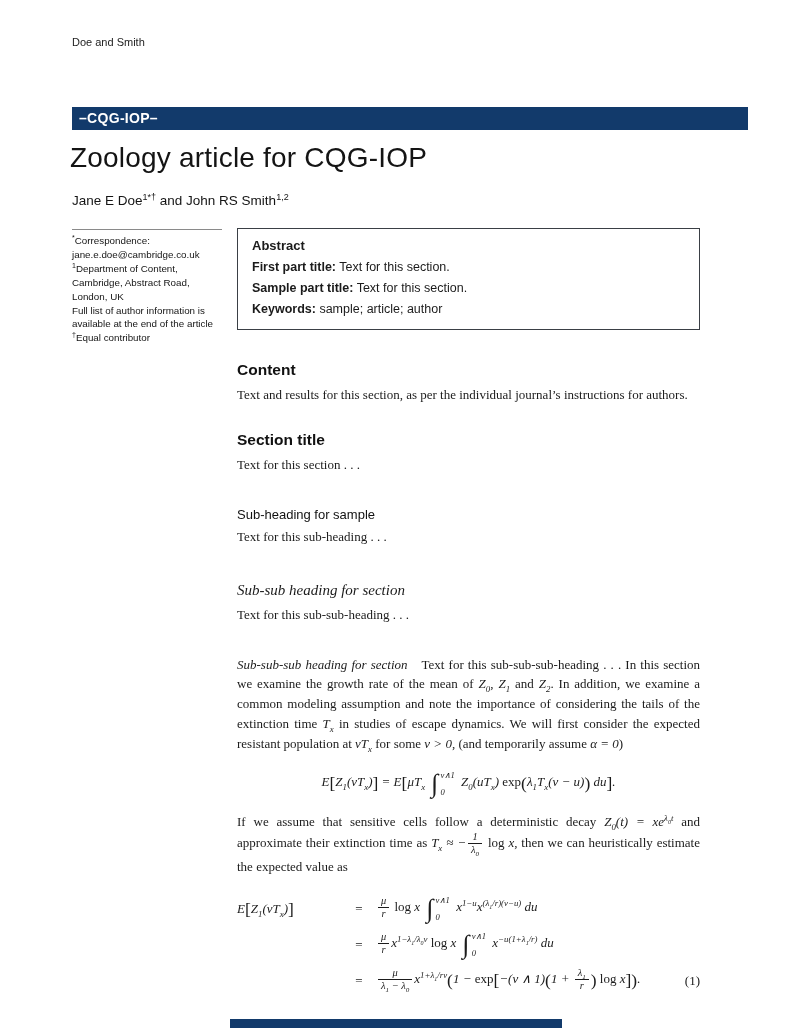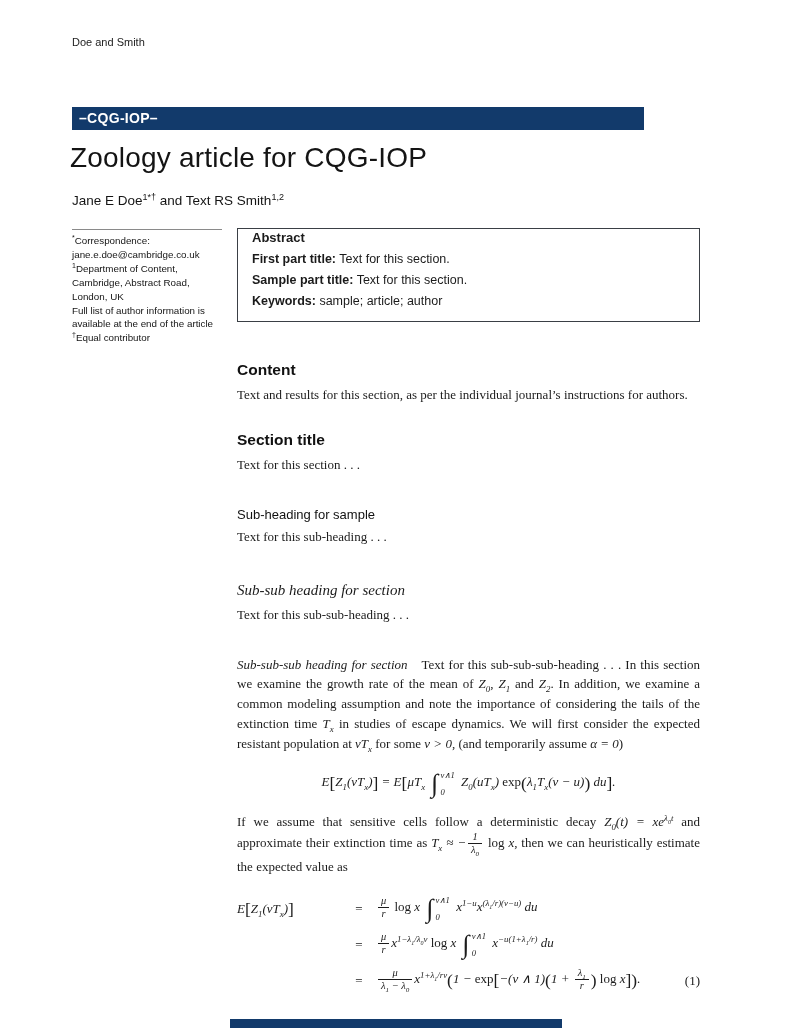--- a/index.html
+++ b/index.html
@@ -1,35 +1,35 @@
 <!DOCTYPE html>
 <html><head>
 <meta charset="utf-8">
 <style>
   html,body{margin:0;padding:0;background:#ffffff;}
   .page{position:relative;width:794px;height:1028px;background:#ffffff;overflow:hidden;
         font-family:"Liberation Sans",sans-serif;color:#1b1b1b;}
 
   .running-head{position:absolute;left:72px;top:36px;font-size:11px;color:#222;}
 
-  .banner{position:absolute;left:72px;top:107px;width:572px;height:23px;background:#123a6b;
+  .banner{position:absolute;left:72px;top:107px;width:676px;height:23px;background:#123a6b;
           color:#ffffff;font-weight:bold;font-size:14px;line-height:23px;padding-left:7px;
           box-sizing:border-box;letter-spacing:.3px;}
 
   .title{position:absolute;left:70px;top:142px;font-size:28px;color:#141414;letter-spacing:.2px;}
 
   .authors{position:absolute;left:72px;top:193px;font-size:13.5px;color:#141414;}
   .authors sup{font-size:9px;}
 
   .sidebar{position:absolute;left:72px;top:229px;width:150px;font-size:9.8px;line-height:1.42;color:#141414;}
   .sidebar-rule{border:0;border-top:1px solid #8a8a8a;margin:0 0 4px 0;width:150px;}
   .sidebar sup{font-size:7px;}
 
   .abstract-box{position:absolute;left:237px;top:228px;width:463px;box-sizing:border-box;
-                border:1.6px solid #3a3f45;padding:1px 14px 13px;background:#fff;}
+                border:1.6px solid #3a3f45;padding:9px 14px 13px;background:#fff;}
   .abstract-heading{font-weight:bold;font-size:13px;margin:0 0 6px 0;}
   .abstract-row{font-size:12.5px;margin-top:7px;}
   .abstract-row b{font-weight:bold;}
 
   .main{position:absolute;left:237px;top:358px;width:463px;font-family:"Liberation Serif",serif;
         font-size:13px;line-height:1.52;color:#1b1b1b;}
   .main p{margin:0;text-align:justify;}
   h2.sans{font-family:"Liberation Sans",sans-serif;font-size:15.5px;font-weight:bold;margin:0 0 3px 0;color:#111;}
   h2.mt{margin-top:24px;}
   h3.sans-sub{font-family:"Liberation Sans",sans-serif;font-size:13px;font-weight:normal;margin:30px 0 3px 0;color:#111;}
@@ -68,21 +68,21 @@
 <body>
 
 <div class="page">
 
   <div class="running-head">Doe and Smith</div>
 
   <div class="banner">–CQG-IOP–</div>
 
   <div class="title">Zoology article for CQG-IOP</div>
 
-  <div class="authors"><span>Jane E Doe</span><sup>1*†</sup><span> and Text RS Smith</span><sup>1,2</sup></div>
+  <div class="authors"><span>Jane E Doe</span><sup>1*†</sup><span> and John RS Smith</span><sup>1,2</sup></div>
 
   <div class="sidebar">
     <hr class="sidebar-rule">
     <div><sup>*</sup><span>Correspondence:</span></div>
     <div><span>jane.e.doe@cambridge.co.uk</span></div>
     <div><sup>1</sup><span>Department of Content,</span></div>
     <div><span>Cambridge, Abstract Road,</span></div>
     <div><span>London, UK</span></div>
     <div><span>Full list of author information is</span></div>
     <div><span>available at the end of the article</span></div>

